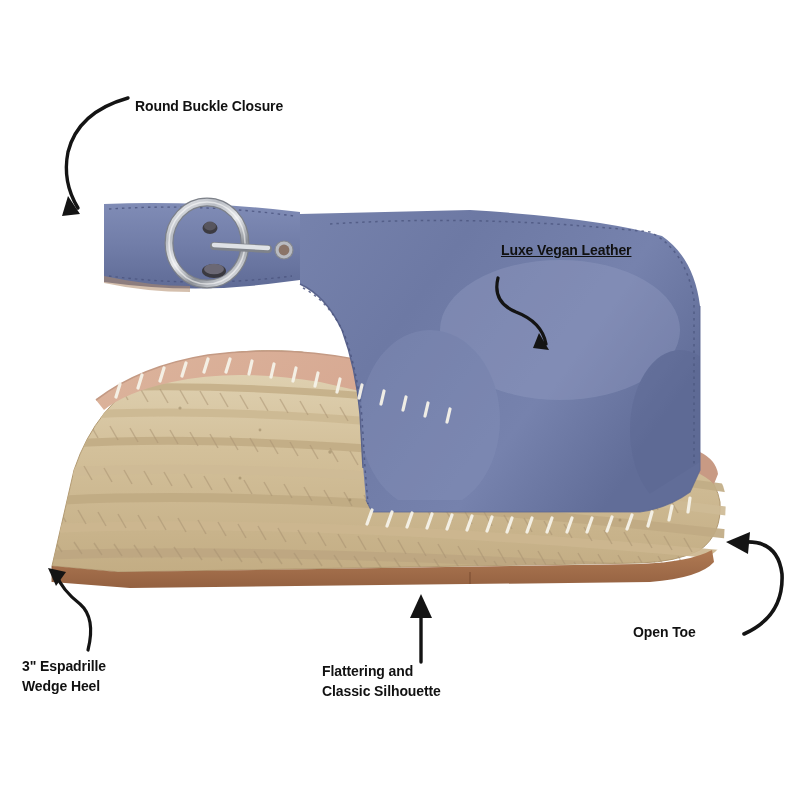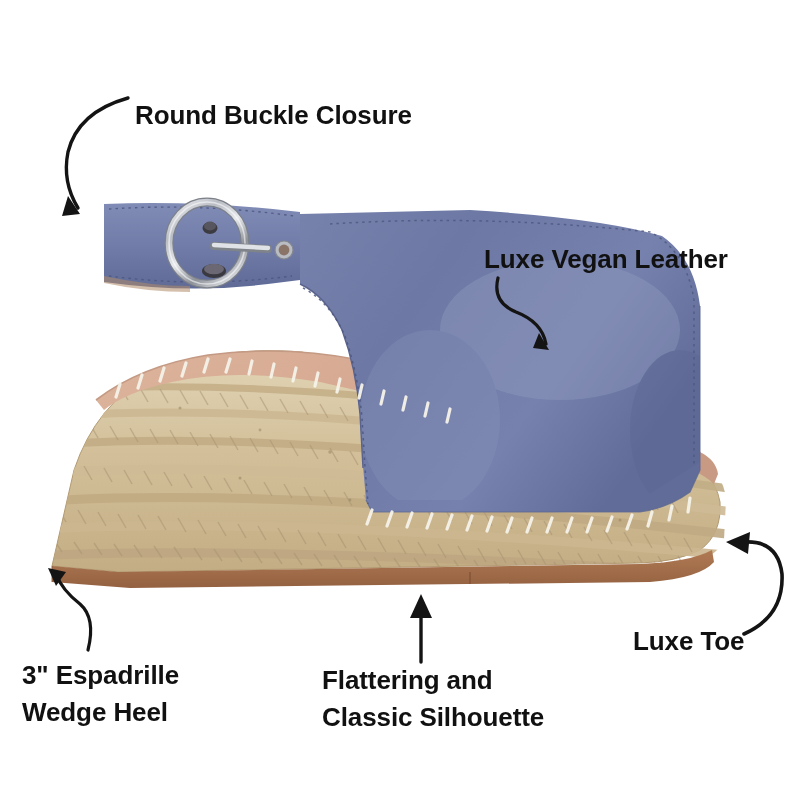--- a/index.html
+++ b/index.html
@@ -10,28 +10,28 @@
     font-family:"Liberation Sans","DejaVu Sans",sans-serif;
     overflow:hidden;
   }
   #stage{position:relative;width:800px;height:800px;background:#fff;}
   #art{position:absolute;left:0;top:0;width:800px;height:800px;}
 
   .callout{
     position:absolute;
     color:#111111;
     font-weight:bold;
-    font-size:26px;
+    font-size:14px;
     line-height:1.42;
     letter-spacing:-0.1px;
     white-space:pre-line;
     text-rendering:optimizeLegibility;
   }
   .c-buckle{left:135px;top:97px;}
-  .c-leather{left:484px;top:241px;}
+  .c-leather{left:501px;top:241px;text-decoration:underline;}
   .c-heel{left:22px;top:657px;}
   .c-silhouette{left:322px;top:662px;text-align:left;}
   .c-toe{left:633px;top:623px;}
 </style>
 </head>
 <body>
 
 <div id="stage">
 
   <svg id="art" viewBox="0 0 800 800" xmlns="http://www.w3.org/2000/svg">
@@ -256,15 +256,15 @@
   <div class="callout c-buckle">Round Buckle Closure</div>
 
   <div class="callout c-leather">Luxe Vegan Leather</div>
 
   <div class="callout c-heel">3" Espadrille
 Wedge Heel</div>
 
   <div class="callout c-silhouette">Flattering and
 Classic Silhouette</div>
 
-  <div class="callout c-toe">Luxe Toe</div>
+  <div class="callout c-toe">Open Toe</div>
 
 </div>
 
 </body></html>

